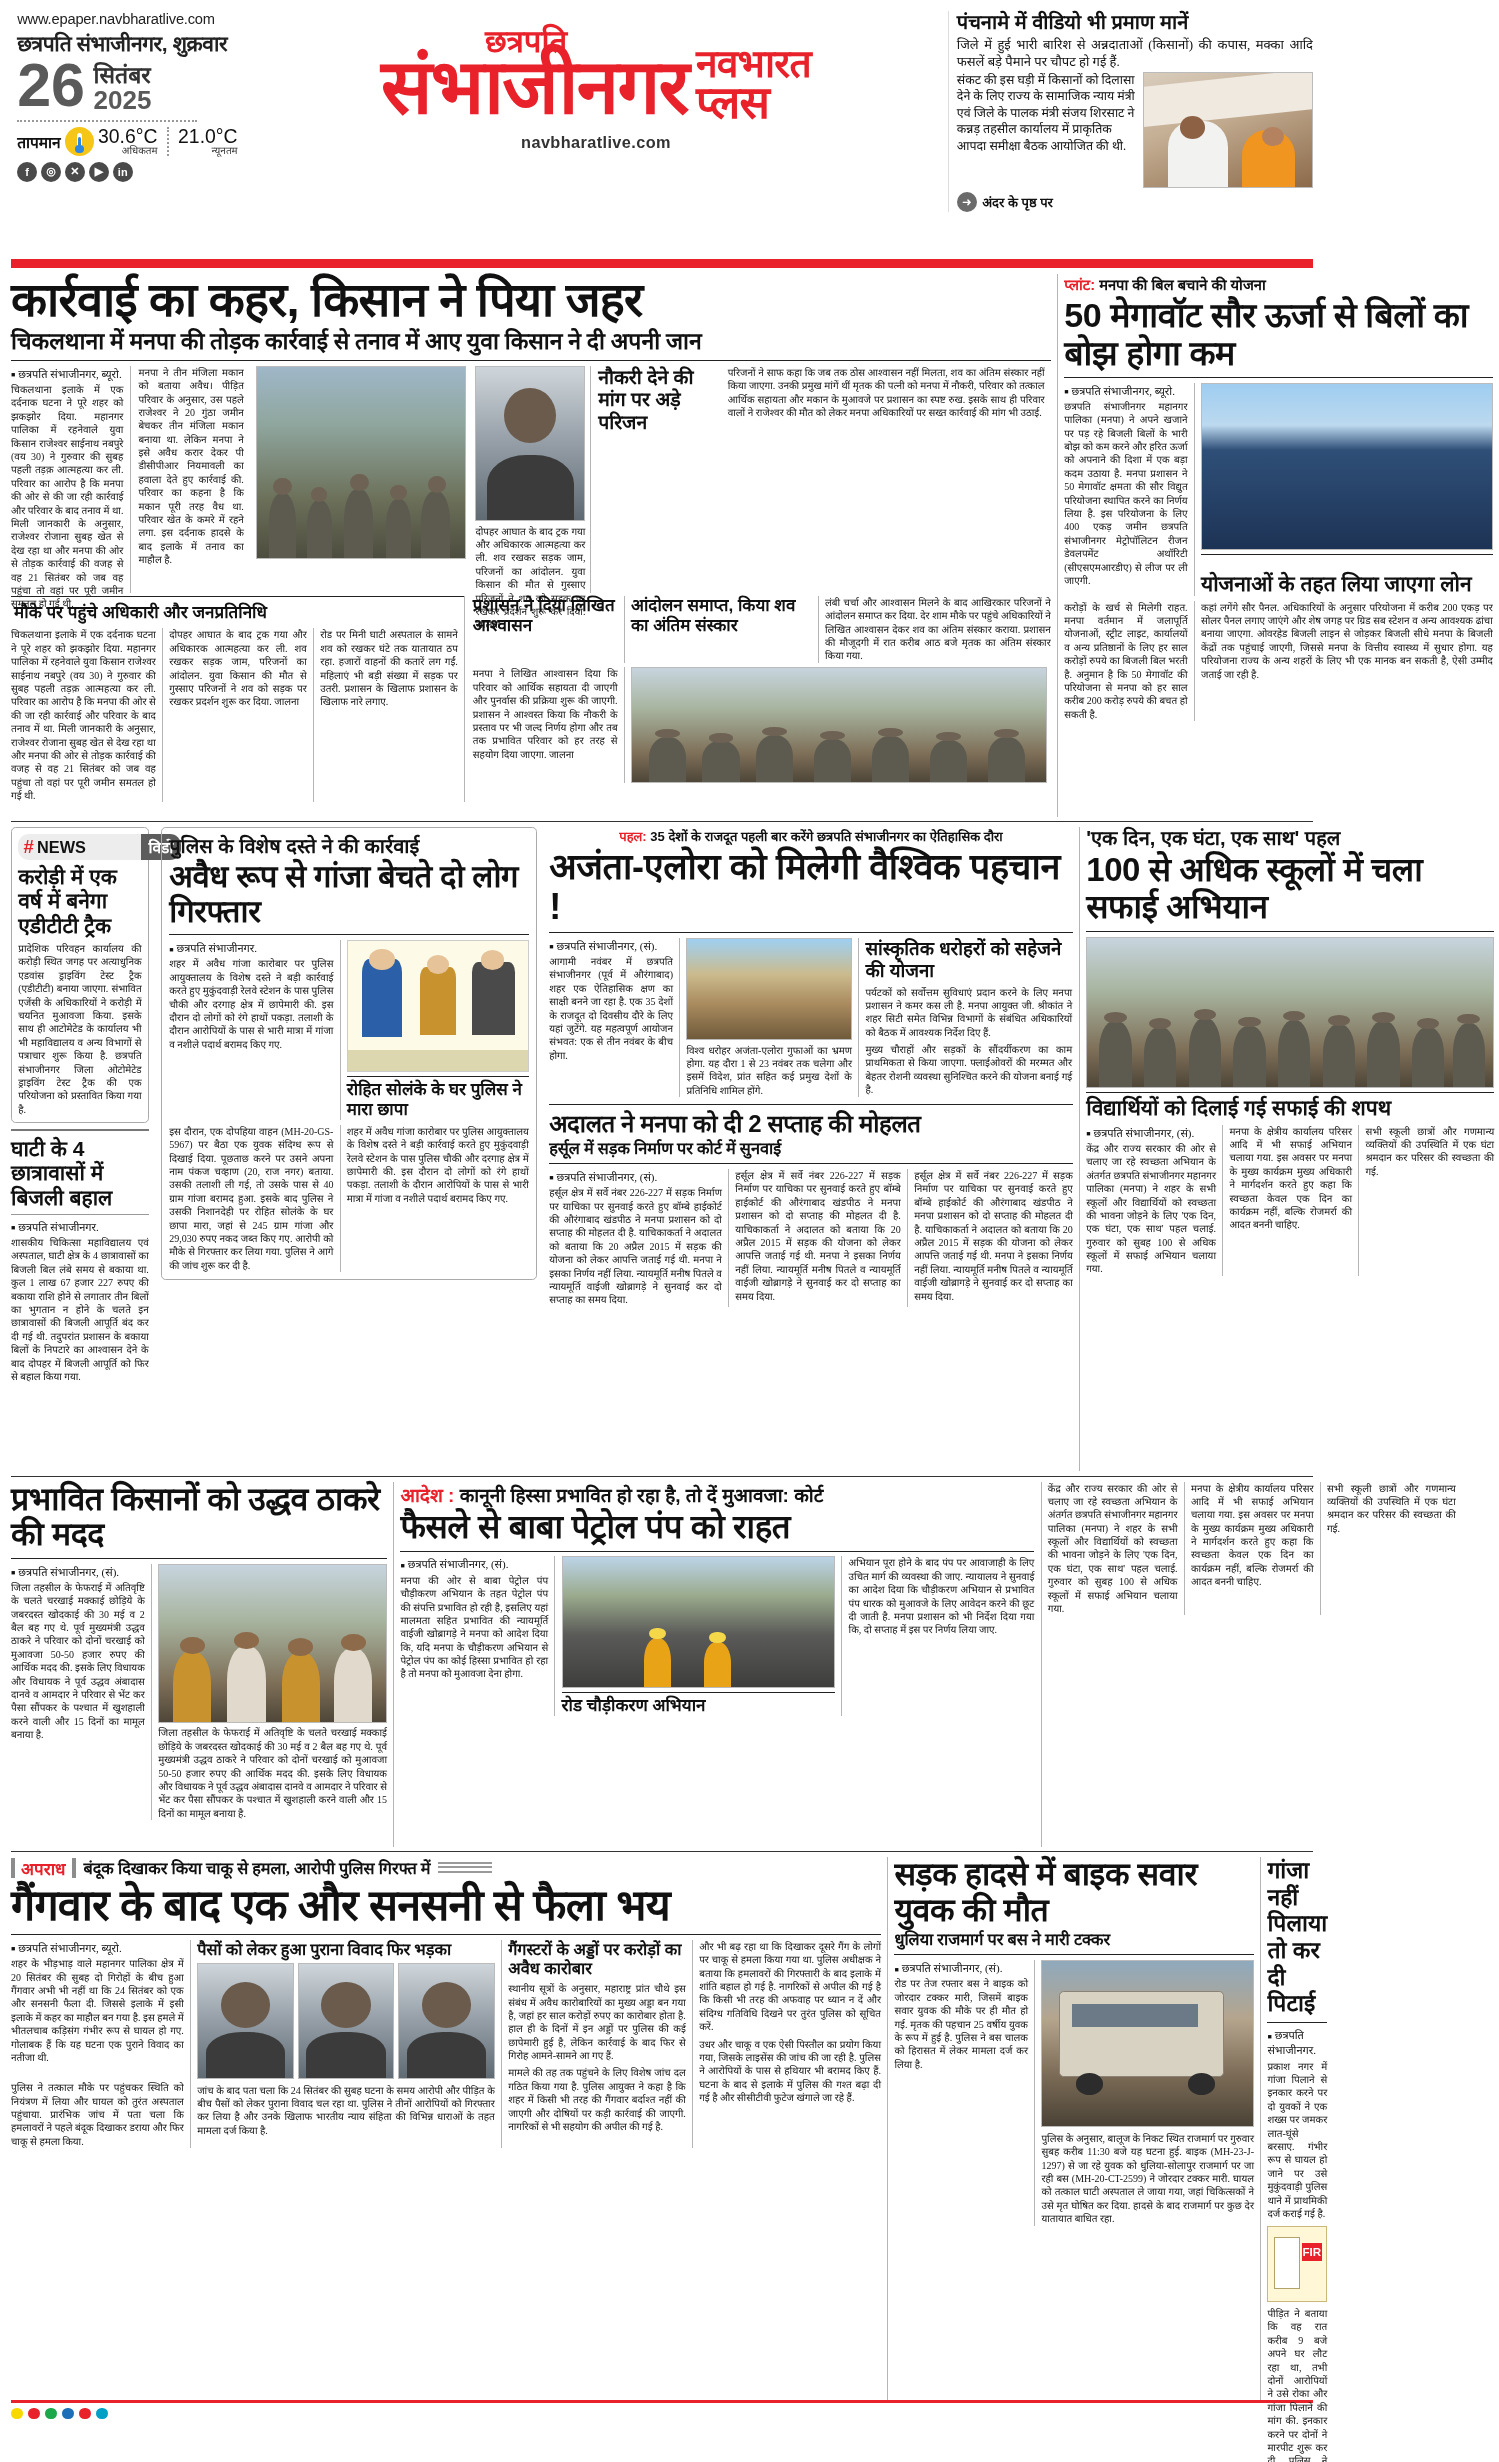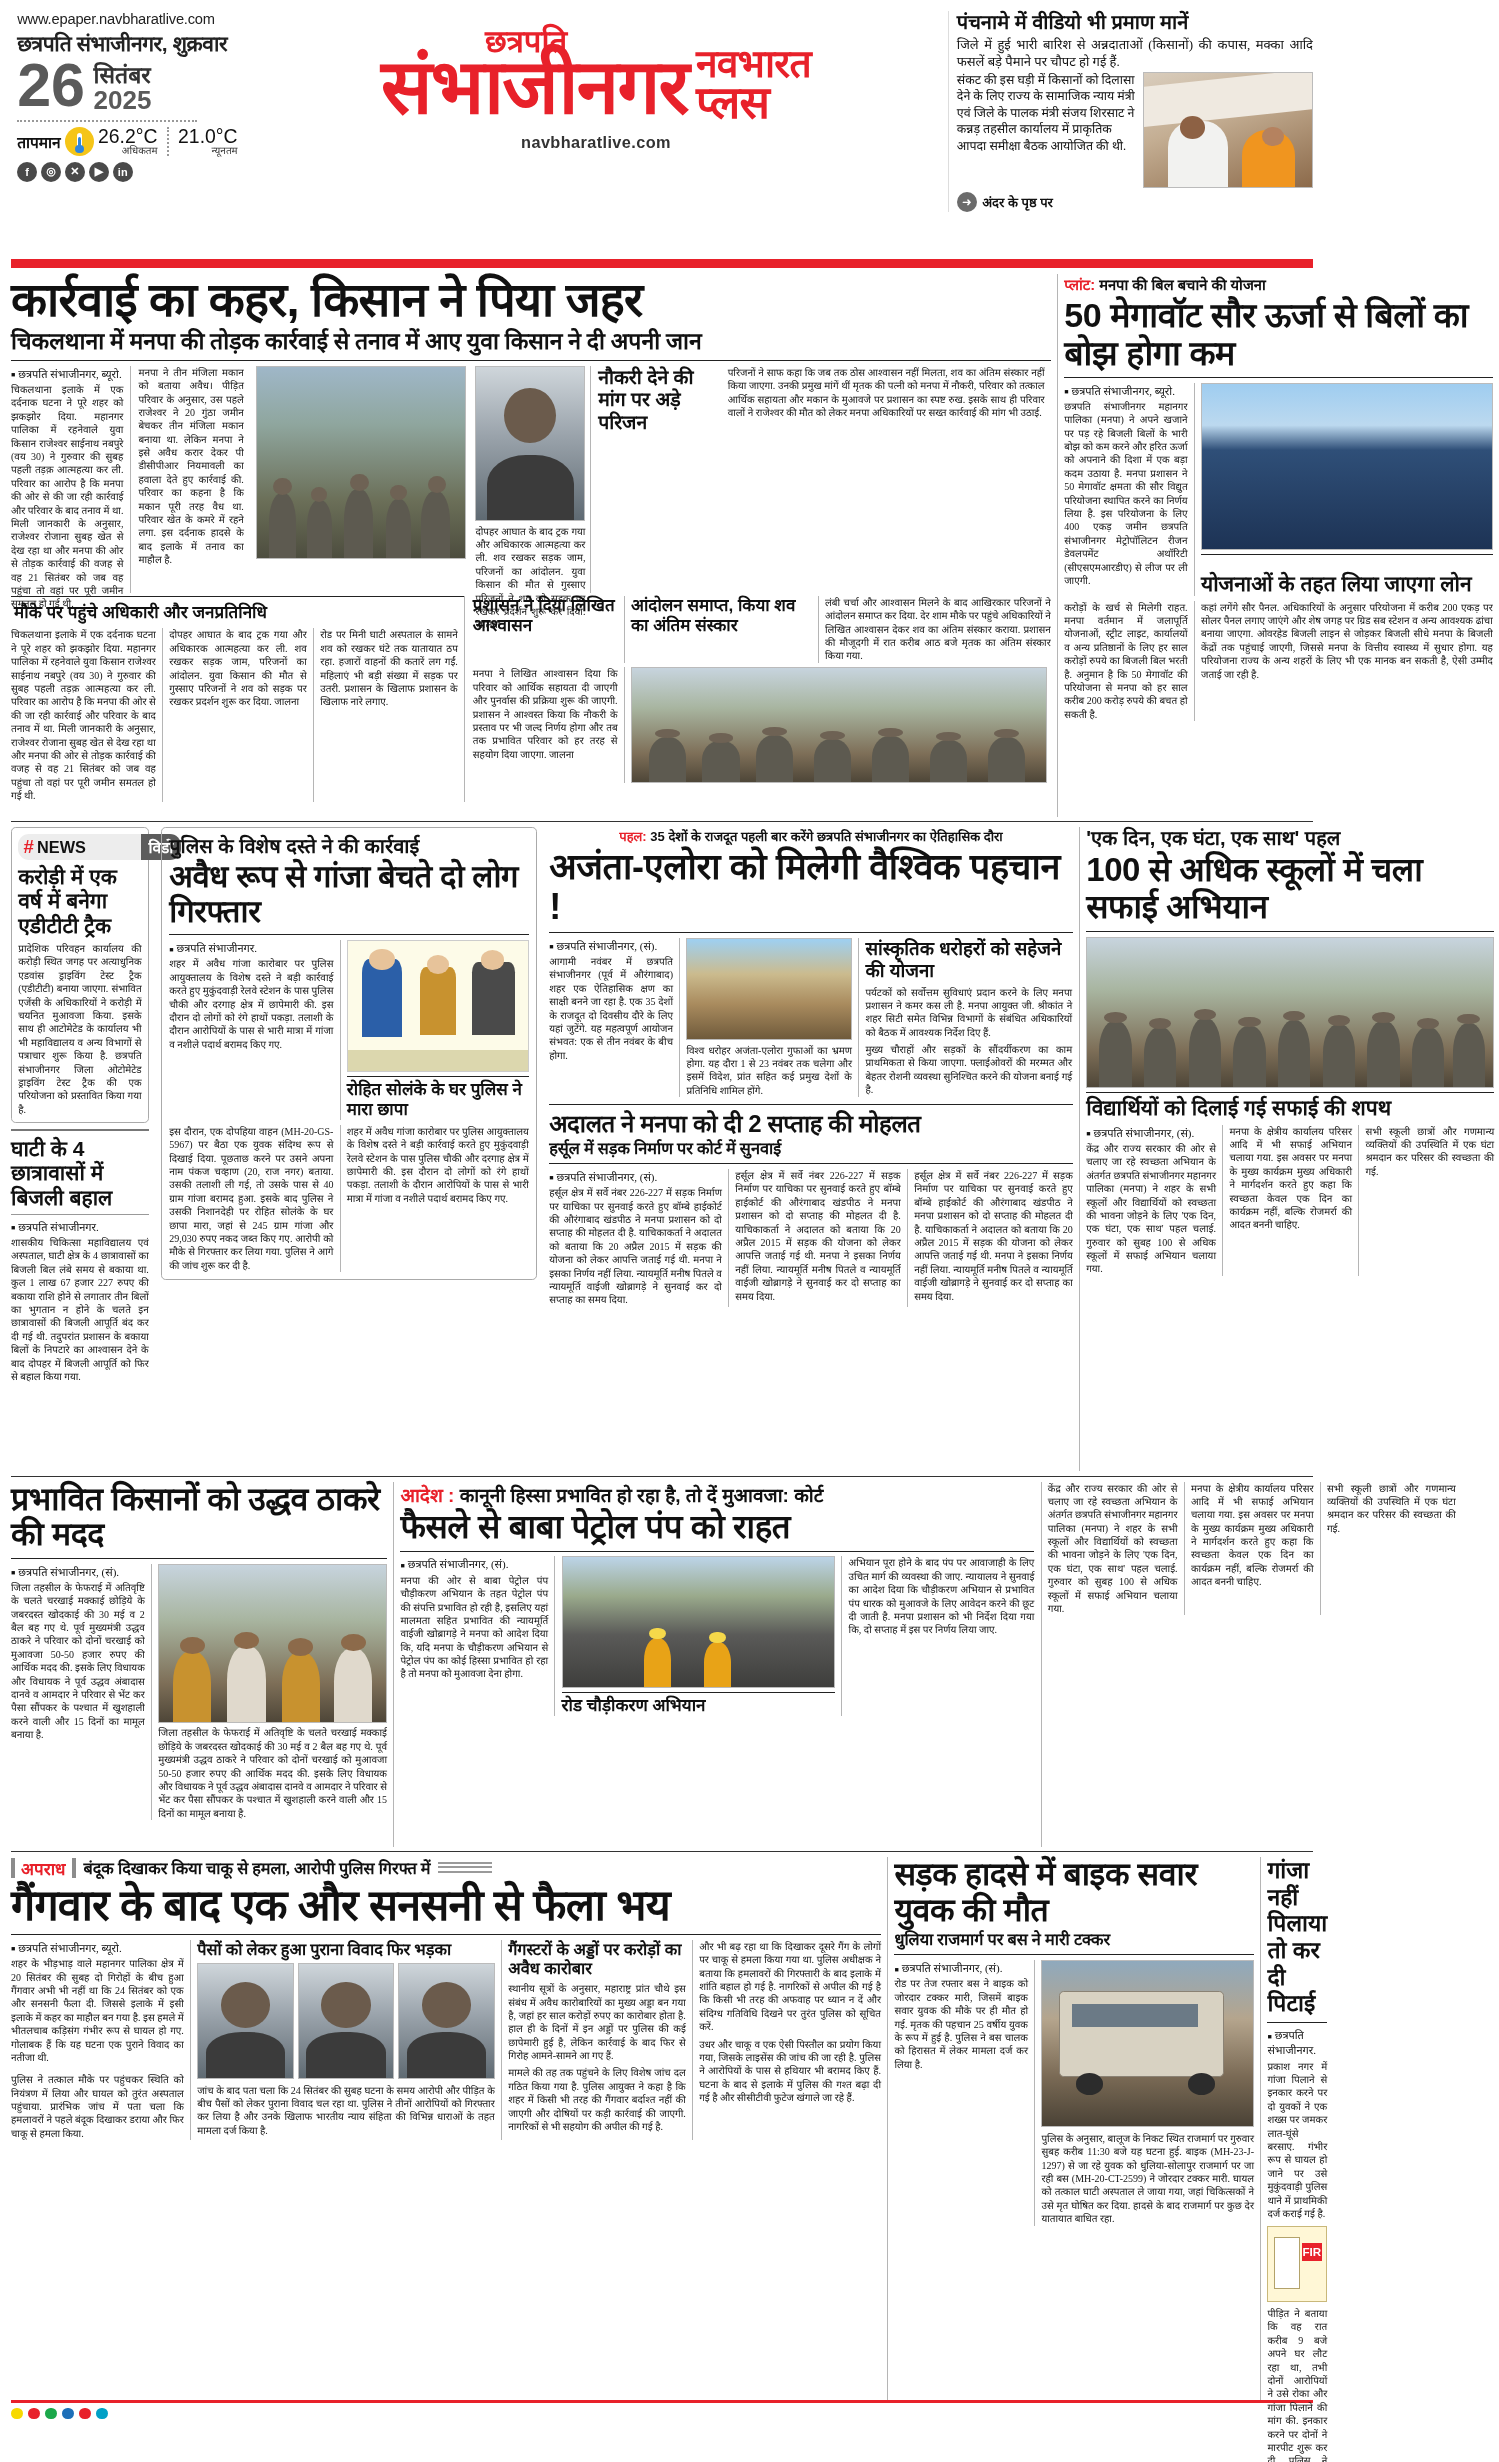--- a/index.html
+++ b/index.html
@@ -131,21 +131,21 @@
           <div class="mh-year">2025</div>
         </div>
       </div>
       <div class="mh-dots"></div>
       <div class="mh-temprow">
         <div class="mh-templbl">तापमान</div>
         <div class="thermo">
             <i></i>
           </div>
         <div class="tempblk">
-          <div class="tempval">26.2°C</div>
+          <div class="tempval">30.6°C</div>
           <div class="templabel">अधिकतम</div>
         </div>
         <div class="tempsep"></div>
         <div class="tempblk">
           <div class="tempval">21.0°C</div>
           <div class="templabel">न्यूनतम</div>
         </div>
       </div>
       <div class="socials">
         <span class="soc">f</span>
@@ -506,21 +506,21 @@
             <i></i>
             <i></i>
           </span>
       </div>
       <div class="hl-xxl" style="font-size:43px; margin-top:2.3px;">गैंगवार के बाद एक और सनसनी से फैला भय</div>
       <div class="rule"></div>
       <div class="cols">
         <div style="width:179px; padding-right:6.2px;">
           <div class="byline">छत्रपति संभाजीनगर, ब्यूरो.</div>
           <div class="body sm" style="margin-top:2.3px;">शहर के भीड़भाड़ वाले महानगर पालिका क्षेत्र में 20 सितंबर की सुबह दो गिरोहों के बीच हुआ गैंगवार अभी भी नहीं था कि 24 सितंबर को एक और सनसनी फैला दी. जिससे इलाके में इसी इलाके में कहर का माहौल बन गया है. इस हमले में भीतलचाब कड़िसंग गंभीर रूप से घायल हो गए. गोलाबक हैं कि यह घटना एक पुराने विवाद का नतीजा थी.</div>
-          <div class="body sm" style="margin-top:9px;">पुलिस ने तत्काल मौके पर पहुंचकर स्थिति को नियंत्रण में लिया और घायल को तुरंत अस्पताल पहुंचाया. प्रारंभिक जांच में पता चला कि हमलावरों ने पहले बंदूक दिखाकर डराया और फिर चाकू से हमला किया.</div>
+          <div class="body sm" style="margin-top:17px;">पुलिस ने तत्काल मौके पर पहुंचकर स्थिति को नियंत्रण में लिया और घायल को तुरंत अस्पताल पहुंचाया. प्रारंभिक जांच में पता चला कि हमलावरों ने पहले बंदूक दिखाकर डराया और फिर चाकू से हमला किया.</div>
         </div>
         <div style="width:311px; padding:0 6.2px;" class="vline">
           <div class="hl-s" style="font-size:16.3px; font-family:'Liberation Serif',serif;">पैसों को लेकर हुआ पुराना विवाद फिर भड़का</div>
           <div style="display:flex; gap:3.9px; margin-top:3.9px;">
             <div class="ph ph-mug" style="width:33%; height:116px;">
               <i class="head" style="left:24%;top:16%;width:52%;height:40%;background:#6b5b4c"></i>
               <i class="fig" style="left:8%;width:84%;height:40%;background:#3b3b3b"></i>
             </div>
             <div class="ph ph-mug" style="width:33%; height:116px;">
               <i class="head" style="left:24%;top:16%;width:52%;height:40%;background:#6b5b4c"></i>

